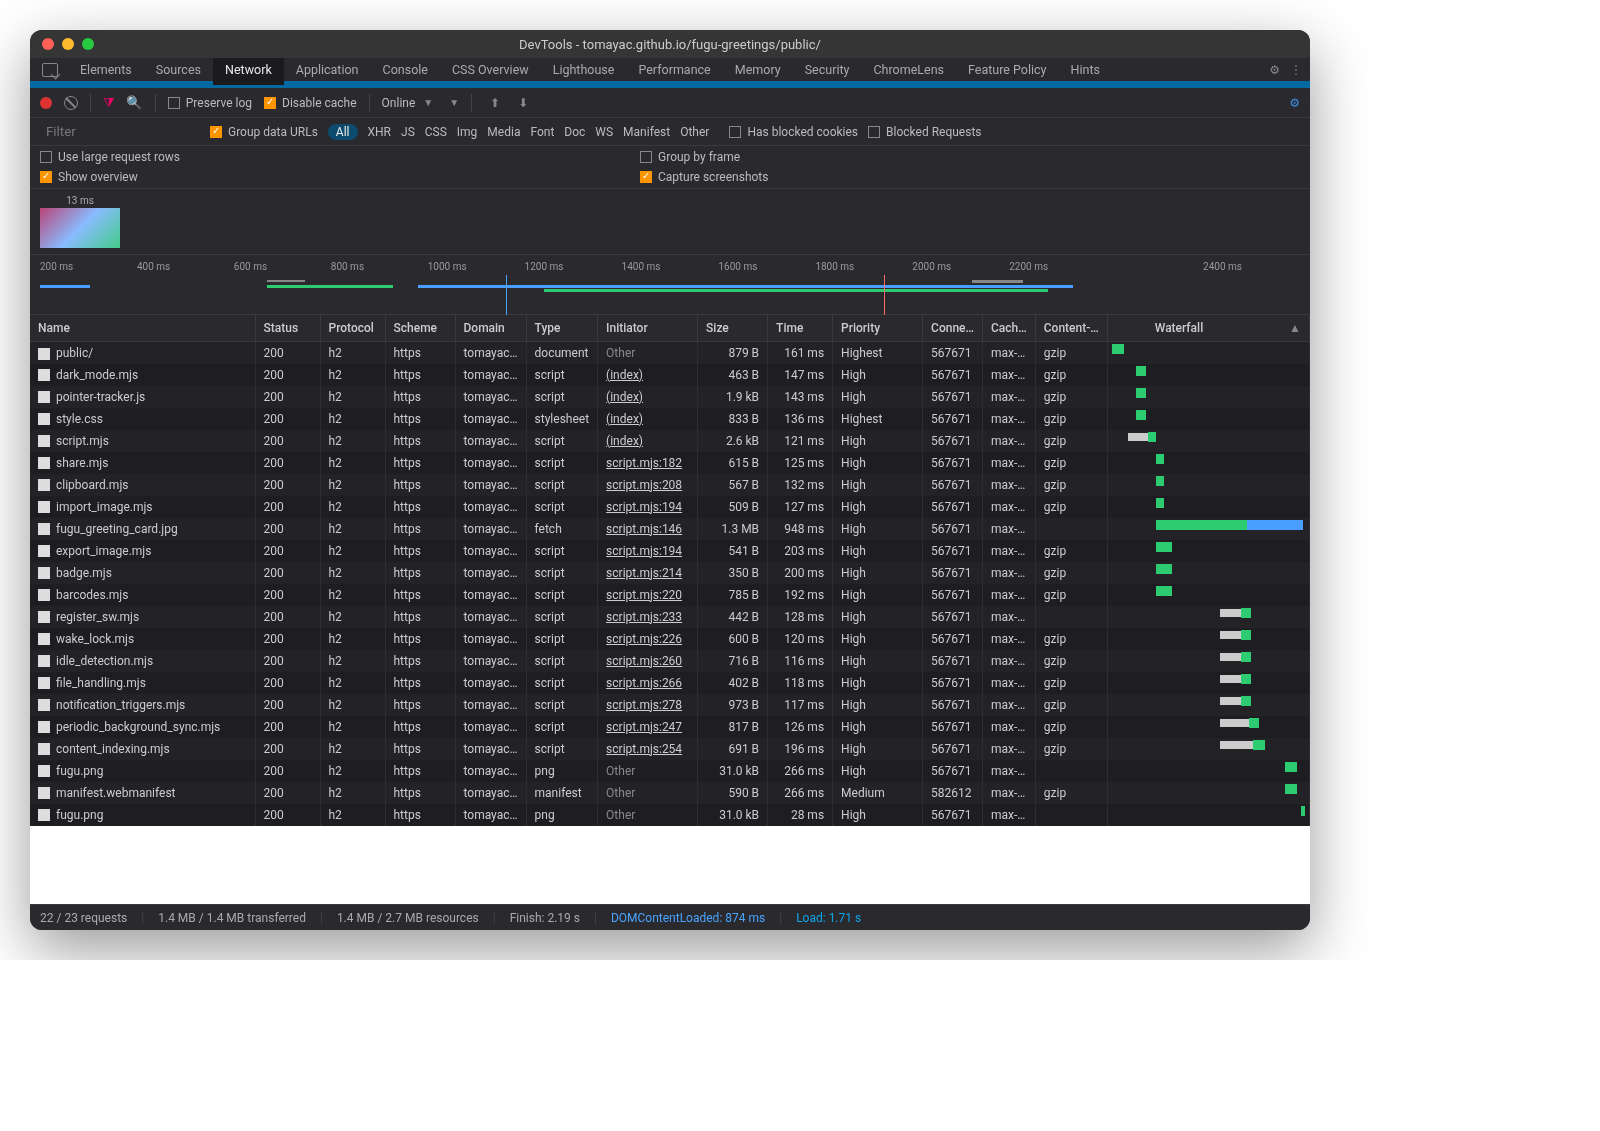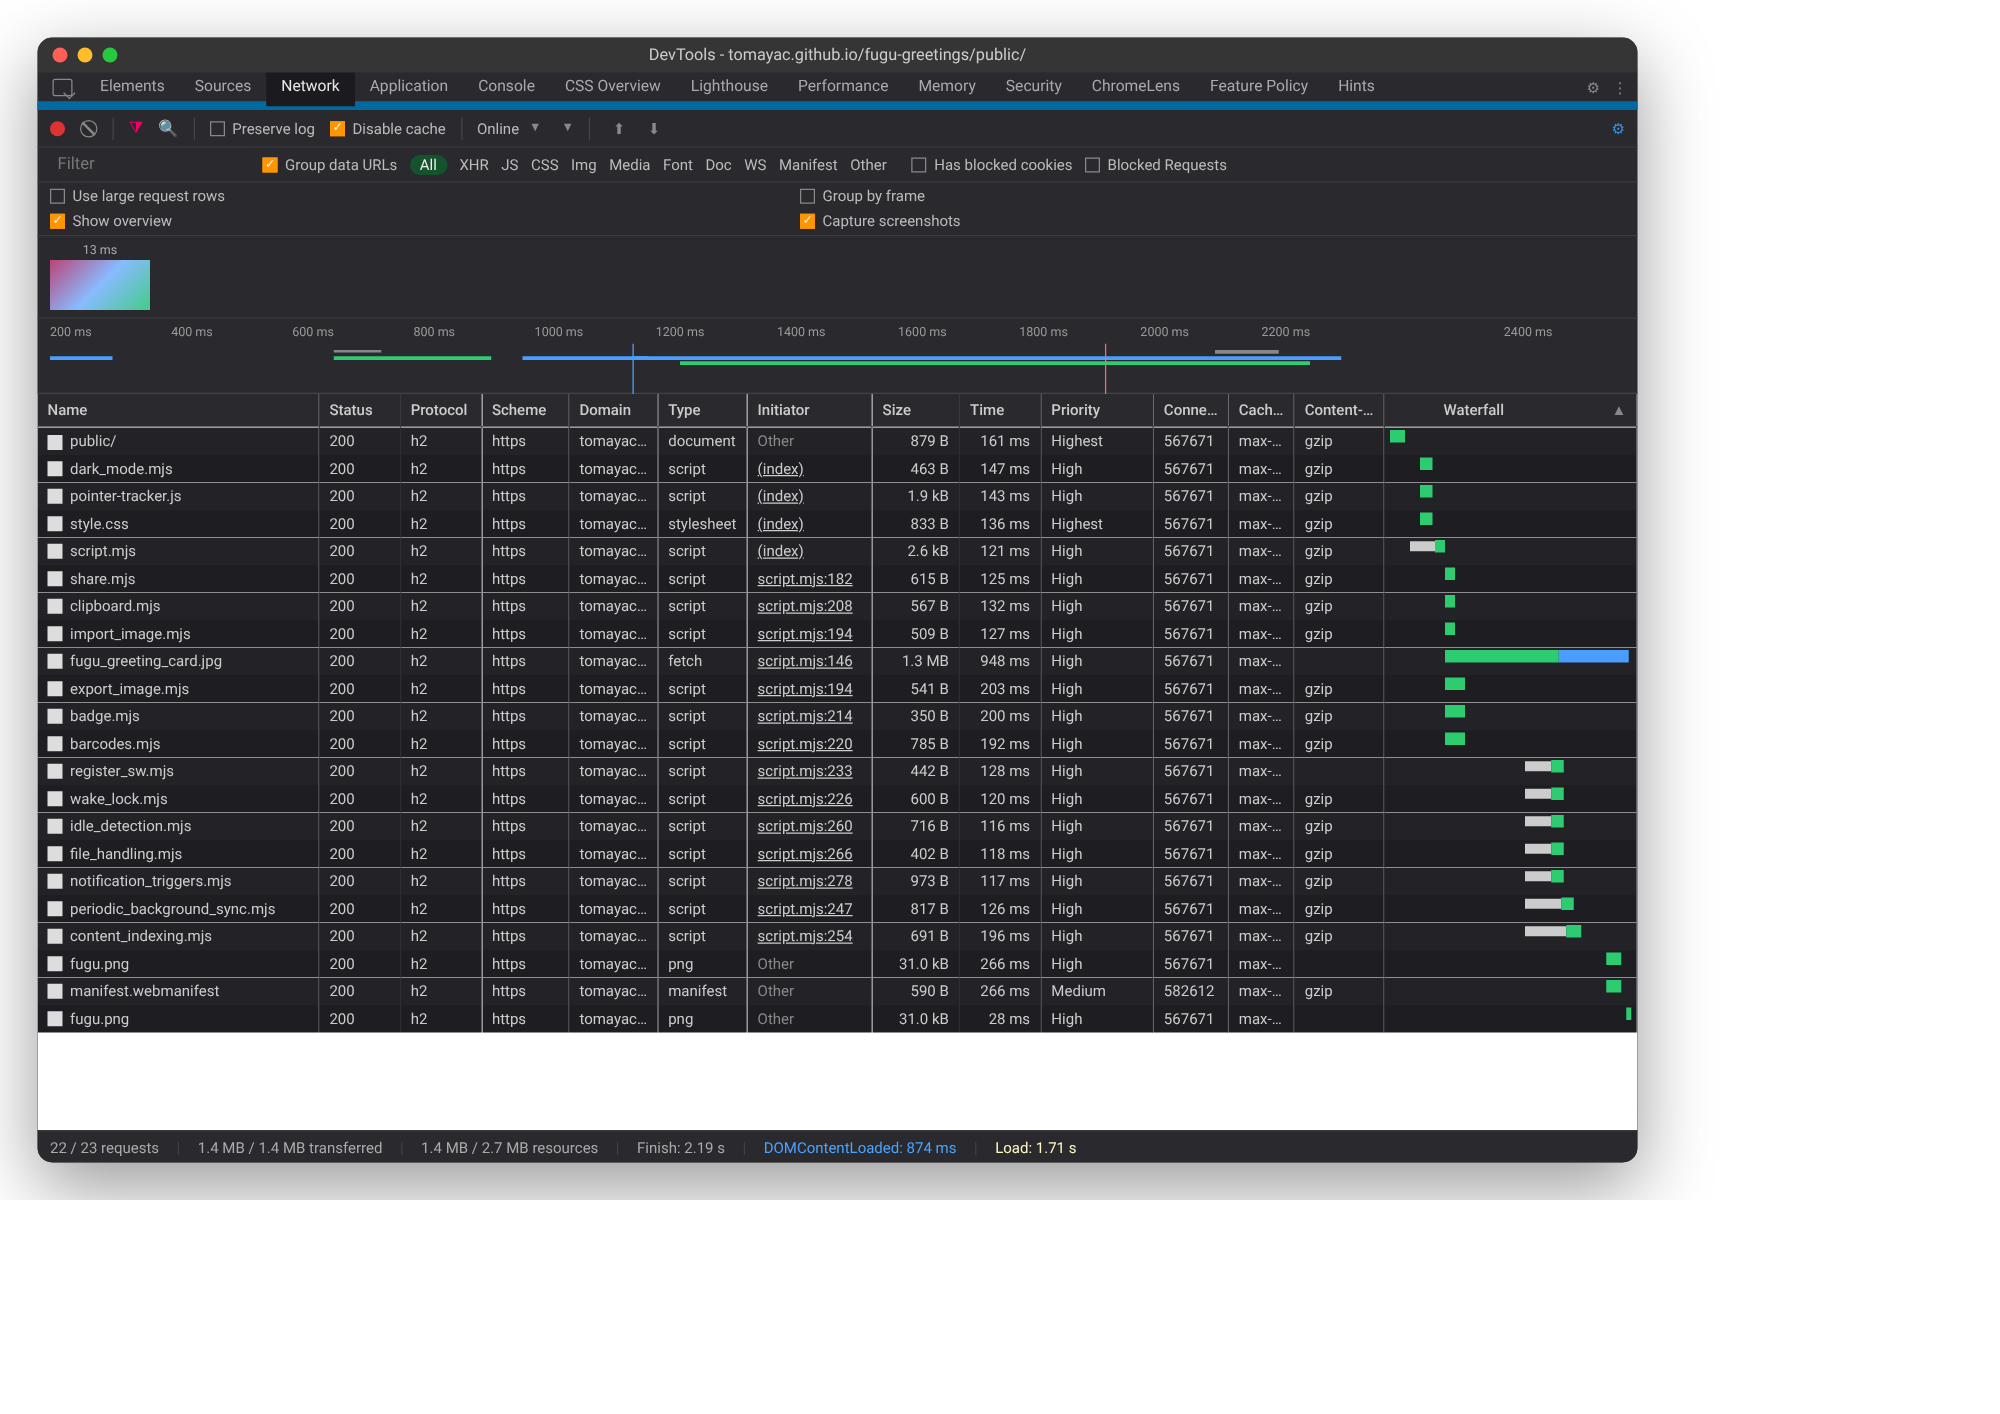--- a/index.html
+++ b/index.html
@@ -28,21 +28,21 @@
 .cb { width:12px; height:12px; border:1px solid #888; display:inline-block; }
 .cb.on { background:#ff9500; border-color:#ff9500; position:relative; }
 .cb.on:after { content:"✓"; position:absolute; color:#fff; font-size:10px; top:-2px; left:1px; }
 .select { display:flex; align-items:center; gap:4px; color:#bbb; }
 .arrow { font-size:10px; color:#888; margin-left:4px; }
 .udl { font-size:12px; color:#888; margin-left:6px; }
 .gear2 { margin-left:auto; color:#3a8ee6; }
 .toolbar2 { display:flex; align-items:center; height:28px; padding:0 10px; border-bottom:1px solid #3a3a3e; gap:10px; font-size:12px; }
 .filter-in { width:160px; padding:3px 6px; background:#2a2a2e; border:none; color:#888; }
 .filter-in::placeholder{color:#777;}
-.pill { background:#14532d; color:#eee; padding:1px 8px; border-radius:9px;margin-top:16px; }
+.pill { background:#0c4a6e; color:#eee; padding:1px 8px; border-radius:9px;margin-top:16px; }
 .ftype { color:#bbb; cursor:pointer; }
 .toolbar3 { display:flex; align-items:center; padding:4px 10px; gap:40px; border-bottom:1px solid #3a3a3e; }
 .t3col { display:flex; flex-direction:column; gap:6px; }
 .screenshot-area { padding:6px 10px; border-bottom:1px solid #3a3a3e; }
 .shot-label { font-size:10px; color:#aaa; text-align:center; width:80px; }
 .shot { width:80px; height:40px; background:linear-gradient(135deg,#b47,#8bf,#4c8); margin-top:2px; }
 .timeline { height:60px; border-bottom:1px solid #3a3a3e; position:relative; padding:6px 10px 0; }
 .tl-ticks { display:flex; font-size:10px; color:#999; }
 .tl-tick { flex:1; text-align:left; }
 .tl-bars { position:absolute; top:22px; left:10px; right:10px; height:30px; }
@@ -58,21 +58,21 @@
 .file-icon { width:12px; height:12px; background:#ddd; display:inline-block; margin-right:6px; vertical-align:middle; }
 .initiator.other{color:#888;} .initiator.link{color:#ccc; text-decoration:underline; cursor:pointer;}
 .size,.time { text-align:right; }
 .wf-cell { position:relative; width:180px; }
 .wf-bar { position:absolute; height:10px; top:2px; }
 .wf-bar .conn{position:absolute;height:8px;top:1px;background:#ccc;} 
 .wf-bar .dl{position:absolute;height:10px;background:#2ecc71;}
 .wf-bar .wait{position:absolute;height:10px;background:#4a9eff;}
 .status { display:flex; align-items:center; height:26px; padding:0 10px; background:#2a2a2e; border-top:1px solid #3a3a3e; gap:14px; color:#aaa; font-size:12px; }
 .ssep{color:#444;}
-.dcl{color:#4aa3ff;} .load{color:#fef9c3;}
+.dcl{color:#4aa3ff;} .load{color:#0ea5e9;}
 .col-name{width:225px;}.col-status{width:65px;margin-left:36px;}.col-proto{width:65px;}.col-scheme{width:70px;}.col-domain{width:70px;}.col-type{width:70px;}.col-init{width:100px;}.col-size{width:70px;}.col-time{width:65px;}.col-priority{width:90px;}.col-conn{width:55px;}.col-cache{width:50px;}.col-content{width:70px;margin-top:48px;}.col-wf{width:auto;padding-left:47px;}
 </style>
 </head>
 <body>
 
 <div class="win">
   <div class="titlebar">
     <div class="dots">
       <div class="dot r"></div>
       <div class="dot y"></div>

